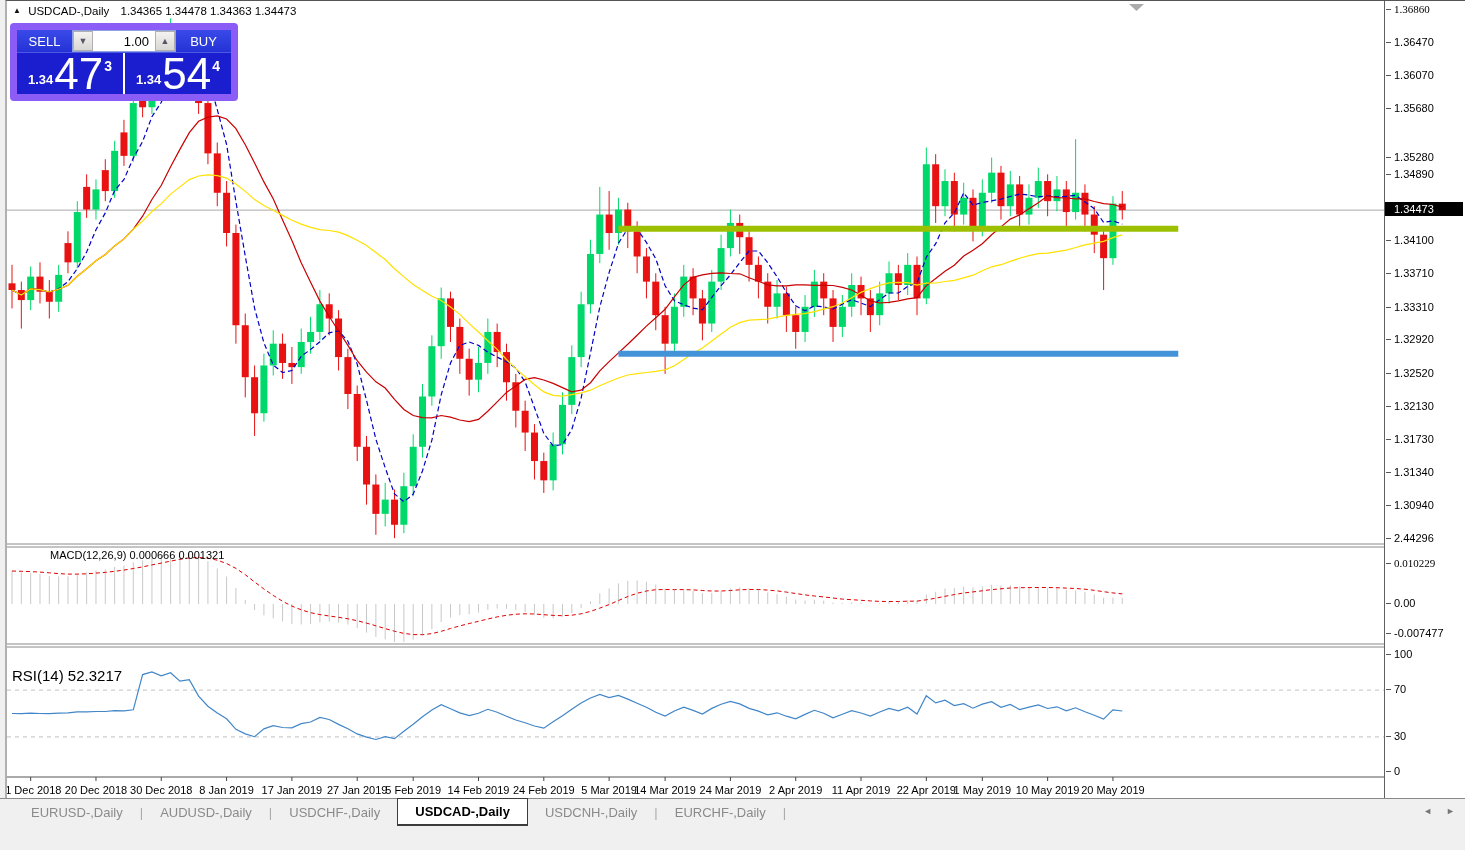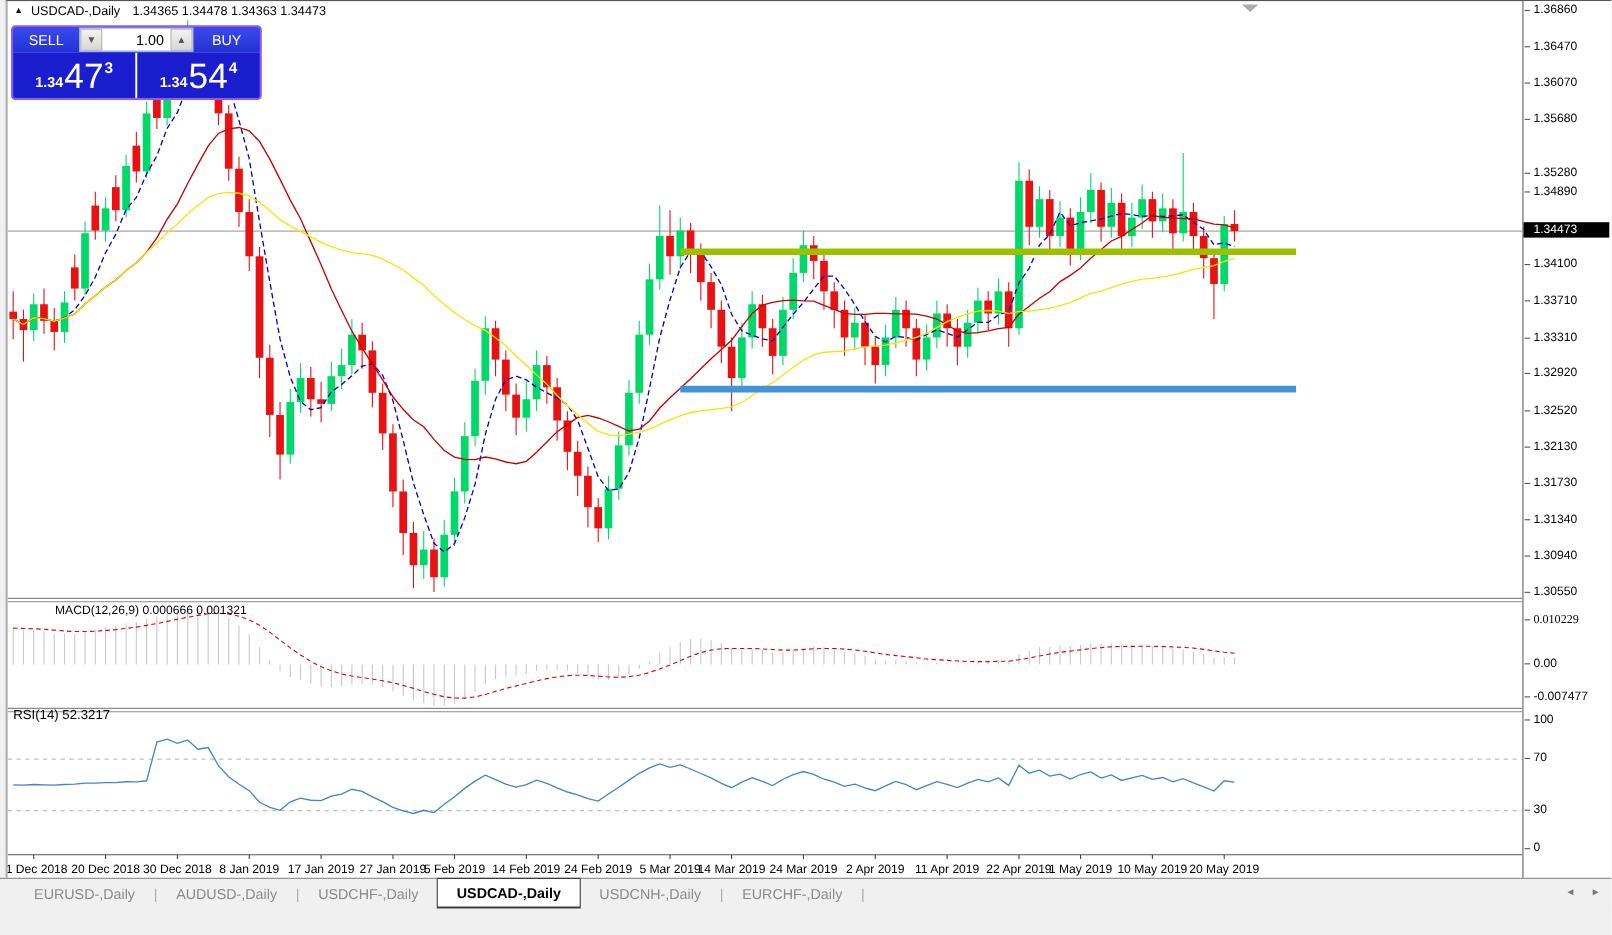--- a/index.html
+++ b/index.html
@@ -21,42 +21,42 @@
   .plot-region { position:relative; width:1377px; height:798px; }
   #chart-svg { display:block; }
 
   .ohlc-title { position:absolute; left:6px; top:4px; font-size:11.5px; color:#000;
                 white-space:nowrap; }
   .ohlc-title .arr { font-size:8px; vertical-align:2px; margin-right:4px; color:#111; }
   .ohlc-title .nums { margin-left:8px; }
 
   
   .trade-panel { position:absolute; left:3px; top:22px; width:228px;
-                 background:#2023CE; border:2px solid #8b5cf6; border-radius:4px;
+                 background:#2023CE; border:7px solid #8b5cf6; border-radius:4px;
                  overflow:hidden; box-shadow:0 0 0 1px rgba(255,255,255,.15) inset; }
   .tp-row1 { display:flex; height:22px; align-items:stretch; }
   .btn-sell,.btn-buy { flex:1; display:flex; align-items:center; justify-content:center;
                  color:#fff; font-size:13px; background:linear-gradient(#3a49e8,#2533d6);
                  cursor:pointer; }
   .spinner { display:flex; width:104px; background:#fff; border:1px solid #8ea0e0; }
   .spin-btn { width:20px; background:linear-gradient(#f4f3f1,#d9d7d3);
               border:1px solid #b0b0b0; color:#556; font-size:9px; display:flex;
               align-items:center; justify-content:center; cursor:pointer; }
   .spin-val { flex:1; display:flex; align-items:center; justify-content:flex-end;
               padding-right:6px; font-size:13px; color:#000; }
   .tp-row2 { display:flex; height:42px; border-top:1px solid #4d58e2; }
   .price-box { flex:1; display:flex; align-items:center; justify-content:center;
                color:#fff; background:#1B1ECF; cursor:pointer; }
   .pdiv { width:2px; background:#fff; }
   .pp { font-size:13px; font-weight:bold; align-self:flex-end; margin-bottom:7px; }
-  .pb { font-size:32px; line-height:38px; margin:0 1px; }
+  .pb { font-size:44px; line-height:38px; margin:0 1px; }
   .ps { font-size:14px; font-weight:bold; align-self:flex-start; margin-top:5px; }
 
   .macd-label { position:absolute; left:5px; top:548px; font-size:11px; color:#000;margin-left:38px; }
-  .rsi-label  { position:absolute; left:5px; top:642px; font-size:12px; color:#000; }
+  .rsi-label  { position:absolute; left:5px; top:666px; font-size:15px; color:#000; }
 
   
   .price-axis { position:relative; width:81px; height:798px; background:#fff;
                 border-left:1px solid #606060; }
   .ptick { position:absolute; left:0; right:0; padding-left:9px; font-size:11px;
            color:#000; height:13px; line-height:13px; }
   .ptick::before { content:""; position:absolute; left:1px; top:6px; width:5px;
                    height:1px; background:#555; }
   .ptag { position:absolute; left:0; right:2px; padding-left:9px; height:14px;
           line-height:14px; background:#000; color:#fff; font-size:11px; }
@@ -531,36 +531,36 @@
             <span class="ps">4</span>
           </div>
         </div>
       </div>
 
       <div class="macd-label">MACD(12,26,9) 0.000666 0.001321</div>
       <div class="rsi-label">RSI(14) 52.3217</div>
     </div>
 
     <div class="price-axis" id="price-axis">
-        <div class="ptick" style="top: 2px;">1.36860</div>
+        <div class="ptick" style="top: 2px; font-family: Liberation Serif, serif;">1.36860</div>
         <div class="ptick" style="top: 34.6968px;">1.36470</div>
         <div class="ptick" style="top: 68.232px;">1.36070</div>
         <div class="ptick" style="top: 100.929px;">1.35680</div>
         <div class="ptick" style="top: 134.464px; margin-top: 16px;">1.35280</div>
         <div class="ptick" style="top: 167.161px;">1.34890</div>
         <div class="ptick" style="top: 233.393px;">1.34100</div>
         <div class="ptick" style="top: 266.09px;">1.33710</div>
         <div class="ptick" style="top: 299.625px;">1.33310</div>
         <div class="ptick" style="top: 332.322px;">1.32920</div>
         <div class="ptick" style="top: 365.857px;">1.32520</div>
         <div class="ptick" style="top: 398.554px;">1.32130</div>
         <div class="ptick" style="top: 432.089px;">1.31730</div>
         <div class="ptick" style="top: 464.786px;">1.31340</div>
         <div class="ptick" style="top: 498.321px;">1.30940</div>
-        <div class="ptick" style="top: 531.018px;">1.30550</div>
+        <div class="ptick" style="top: 531.018px;">2.44296</div>
         <div class="ptag" style="top: 201.121px;">1.34473</div>
         <div class="ptick" style="top: 556px; font-family: Liberation Serif, serif;">0.010229</div>
         <div class="ptick" style="top: 596px;">0.00</div>
         <div class="ptick" style="top: 626px;">-0.007477</div>
         <div class="ptick" style="top: 647px;">100</div>
         <div class="ptick" style="top: 682.1px;">70</div>
         <div class="ptick" style="top: 728.9px;">30</div>
         <div class="ptick" style="top: 764px;">0</div>
       </div>
   </div>

